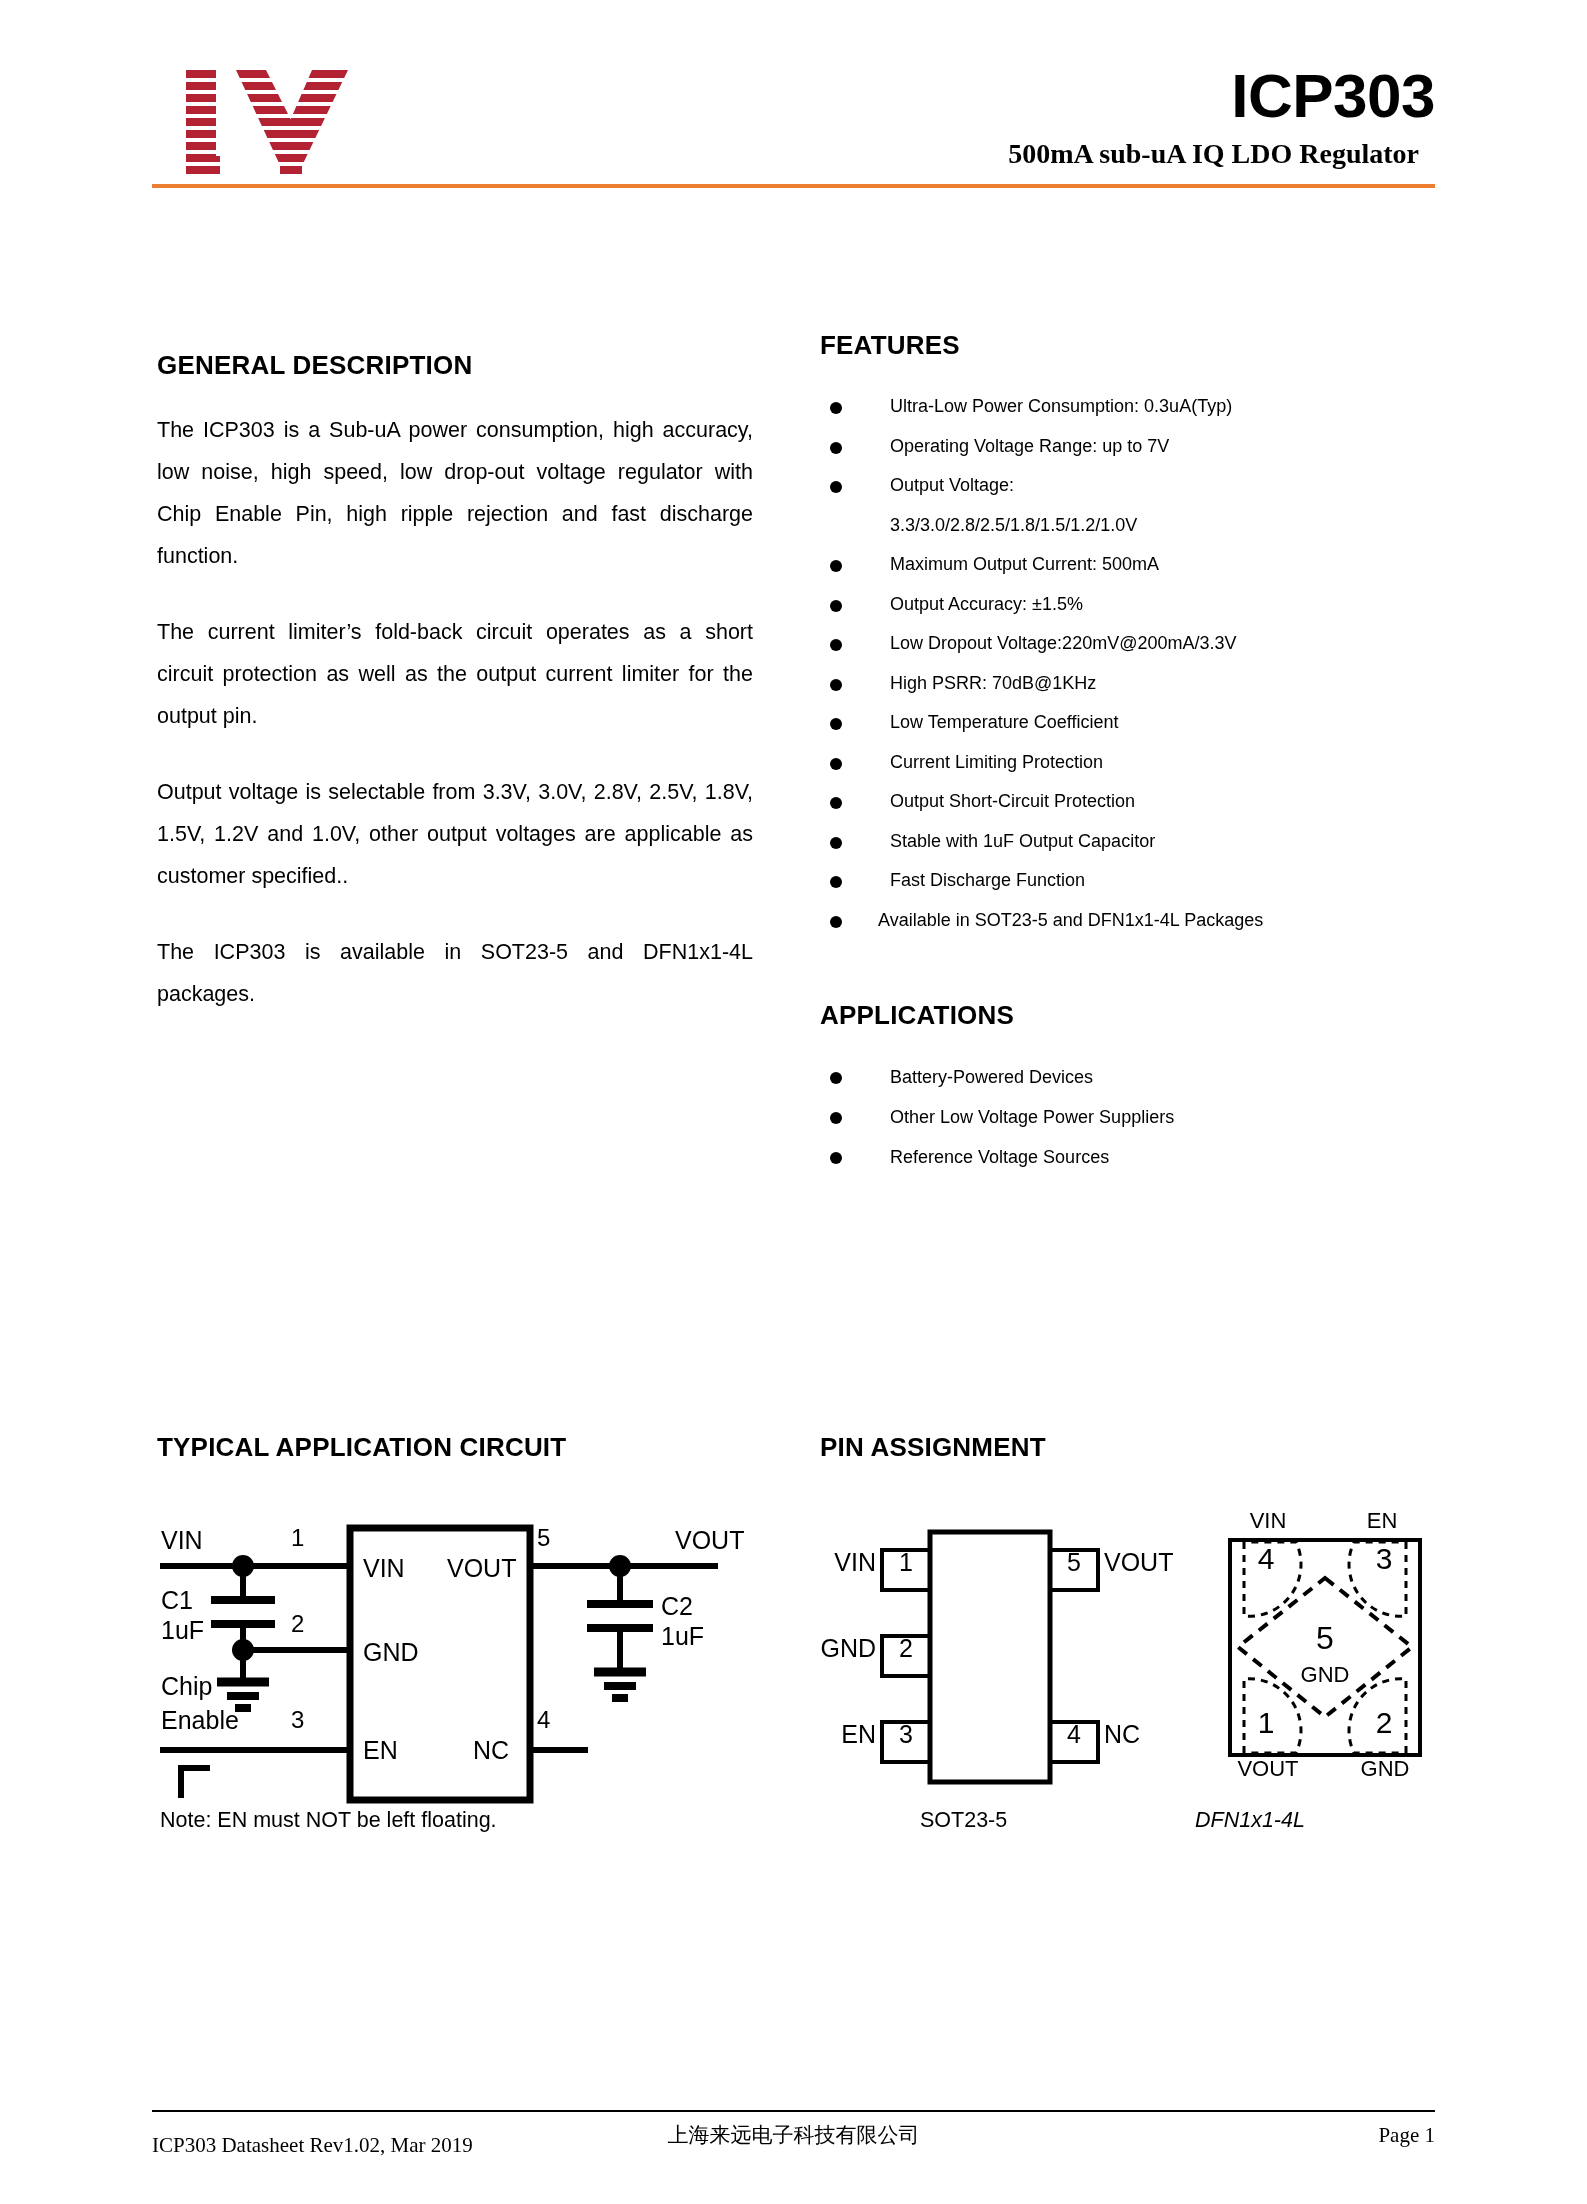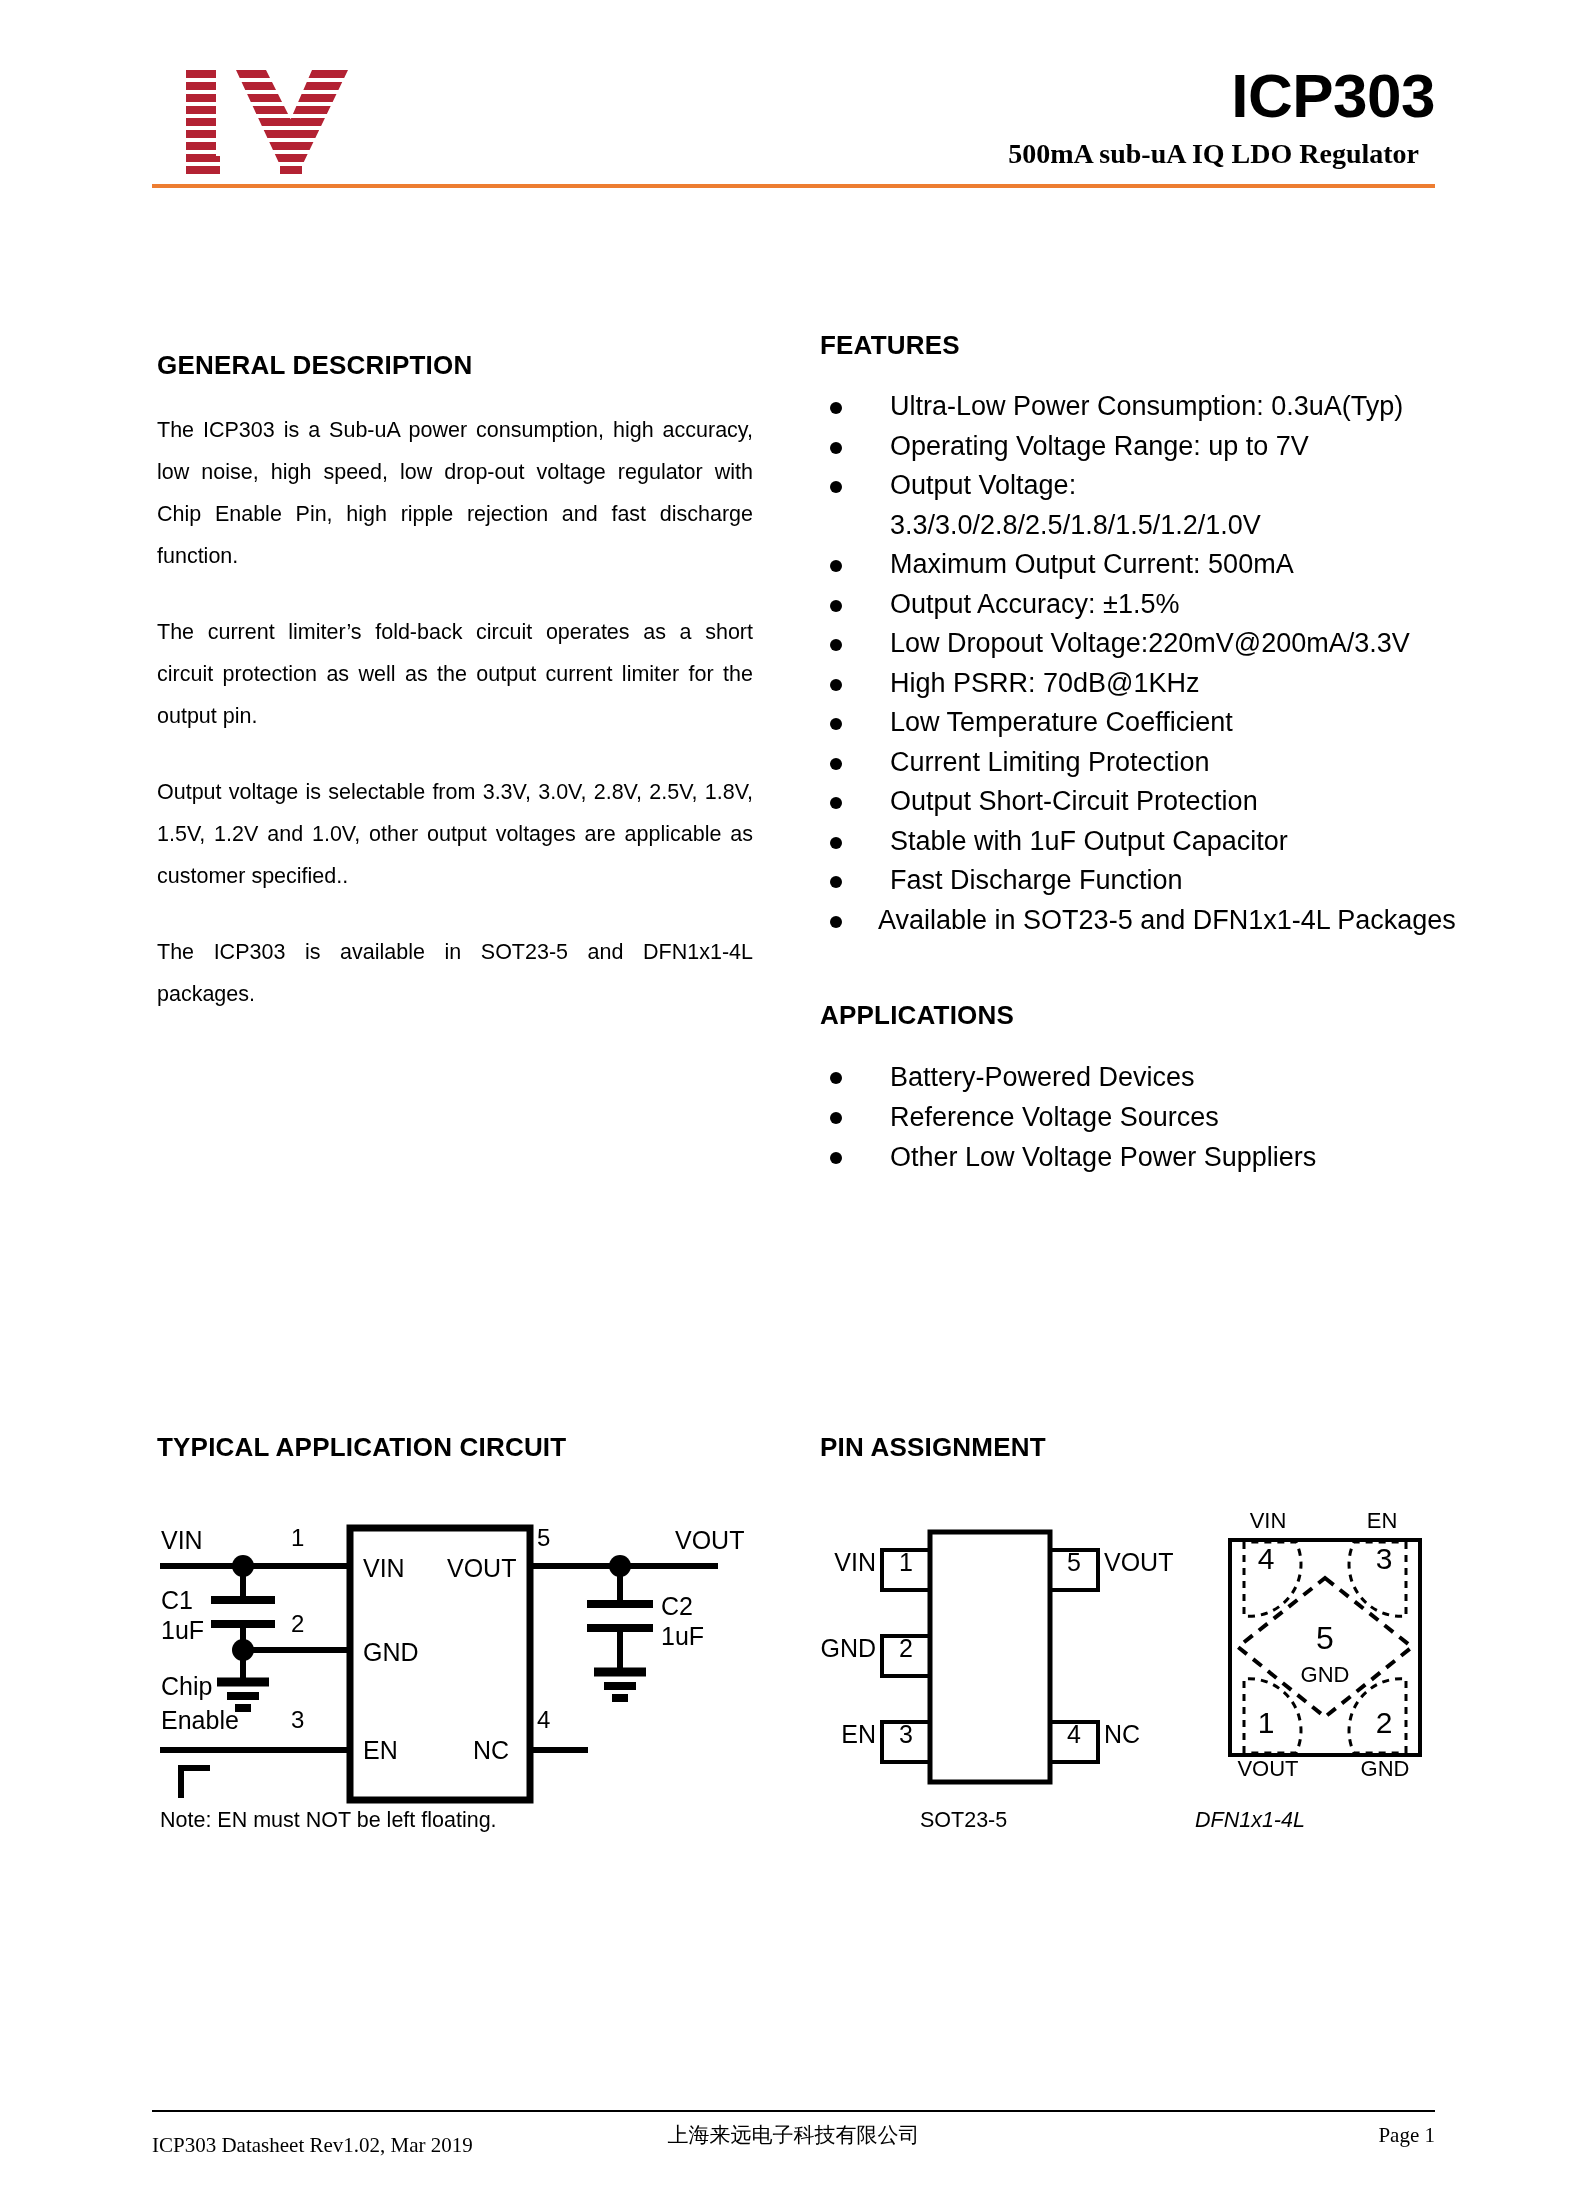--- a/index.html
+++ b/index.html
@@ -109,21 +109,21 @@
   }
   .col-right .sec-head { margin-bottom: 26px; }
 
   ul.bullets {
     list-style: none;
     margin: 0;
     padding: 0;
   }
   ul.bullets li {
     position: relative;
-    font-size: 27px;
+    font-size: 18px;
     line-height: 39.5px;
     padding-left: 70px;
     margin: 0;
   }
   ul.bullets li .dot {
     position: absolute;
     left: 10px;
     top: 15px;
     width: 12px;
     height: 12px;
@@ -270,22 +270,22 @@
       <li><span class="dot"></span><span>Output Short-Circuit Protection</span></li>
       <li><span class="dot"></span><span>Stable with 1uF Output Capacitor</span></li>
       <li><span class="dot"></span><span>Fast Discharge Function</span></li>
       <li class="tight"><span class="dot"></span><span>Available in SOT23-5 and DFN1x1-4L Packages</span></li>
     </ul>
 
     <div class="apps-wrap">
       <div class="sec-head">APPLICATIONS</div>
       <ul class="bullets apps">
         <li><span class="dot"></span><span>Battery-Powered Devices</span></li>
+        <li><span class="dot"></span><span>Other Low Voltage Power Suppliers</span></li>
         <li><span class="dot"></span><span>Reference Voltage Sources</span></li>
-        <li><span class="dot"></span><span>Other Low Voltage Power Suppliers</span></li>
       </ul>
     </div>
   </div>
 
   <div class="sec-head sec-circuit">TYPICAL APPLICATION CIRCUIT</div>
 
   <div class="circuit-area">
     <svg width="620" height="290" viewBox="0 0 620 290" xmlns="http://www.w3.org/2000/svg">
       <g stroke="#000" stroke-width="6" fill="none" stroke-linecap="square">
 

